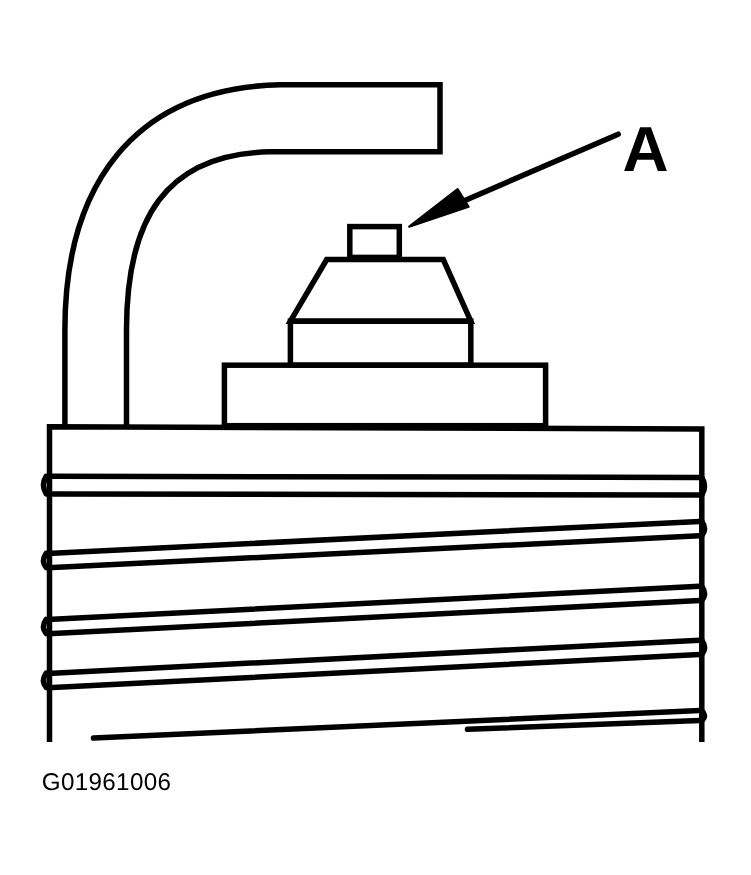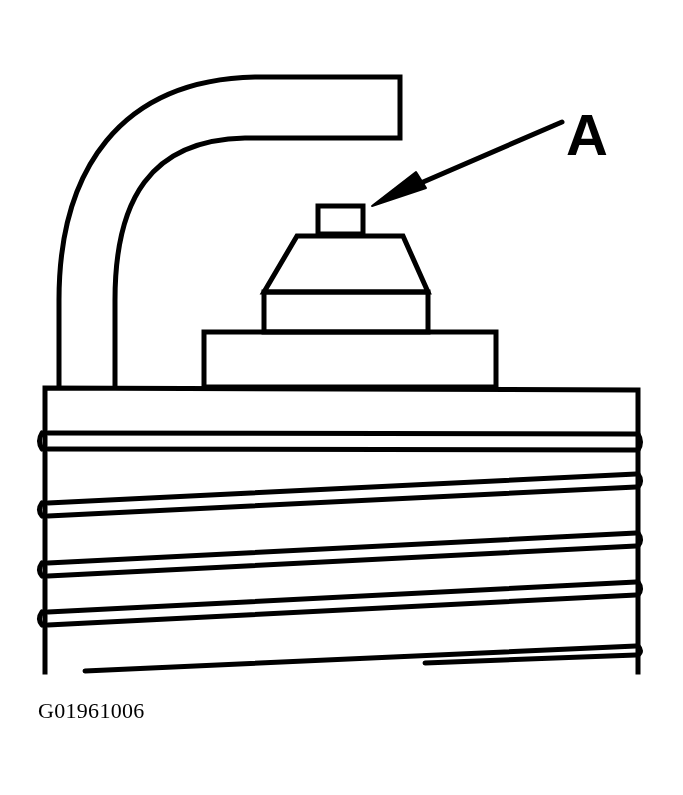--- a/index.html
+++ b/index.html
@@ -1,20 +1,20 @@
 <!DOCTYPE html>
 <html><head>
 <meta charset="utf-8">
 <style>
   html, body { margin: 0; padding: 0; background: #ffffff; }
   body { width: 683px; height: 795px; position: relative; overflow: hidden; }
   #diagram { position: absolute; left: 0; top: 0; width: 683px; height: 795px; }
   .caption {
     position: absolute; left: 38px; top: 698px;
-    font-family: Liberation Serif, serif; font-size: 22px; color: #000;
+    font-family: Liberation Sans, sans-serif; font-size: 22px; color: #000;
     letter-spacing: 0.3px;
   }
   .callout-label {
     font-family: "Liberation Sans", sans-serif; font-weight: bold; font-size: 58px; fill: #000;
   }
 </style>
 </head>
 <body>
 
 <svg id="diagram" viewBox="0 0 683 795" xmlns="http://www.w3.org/2000/svg">

